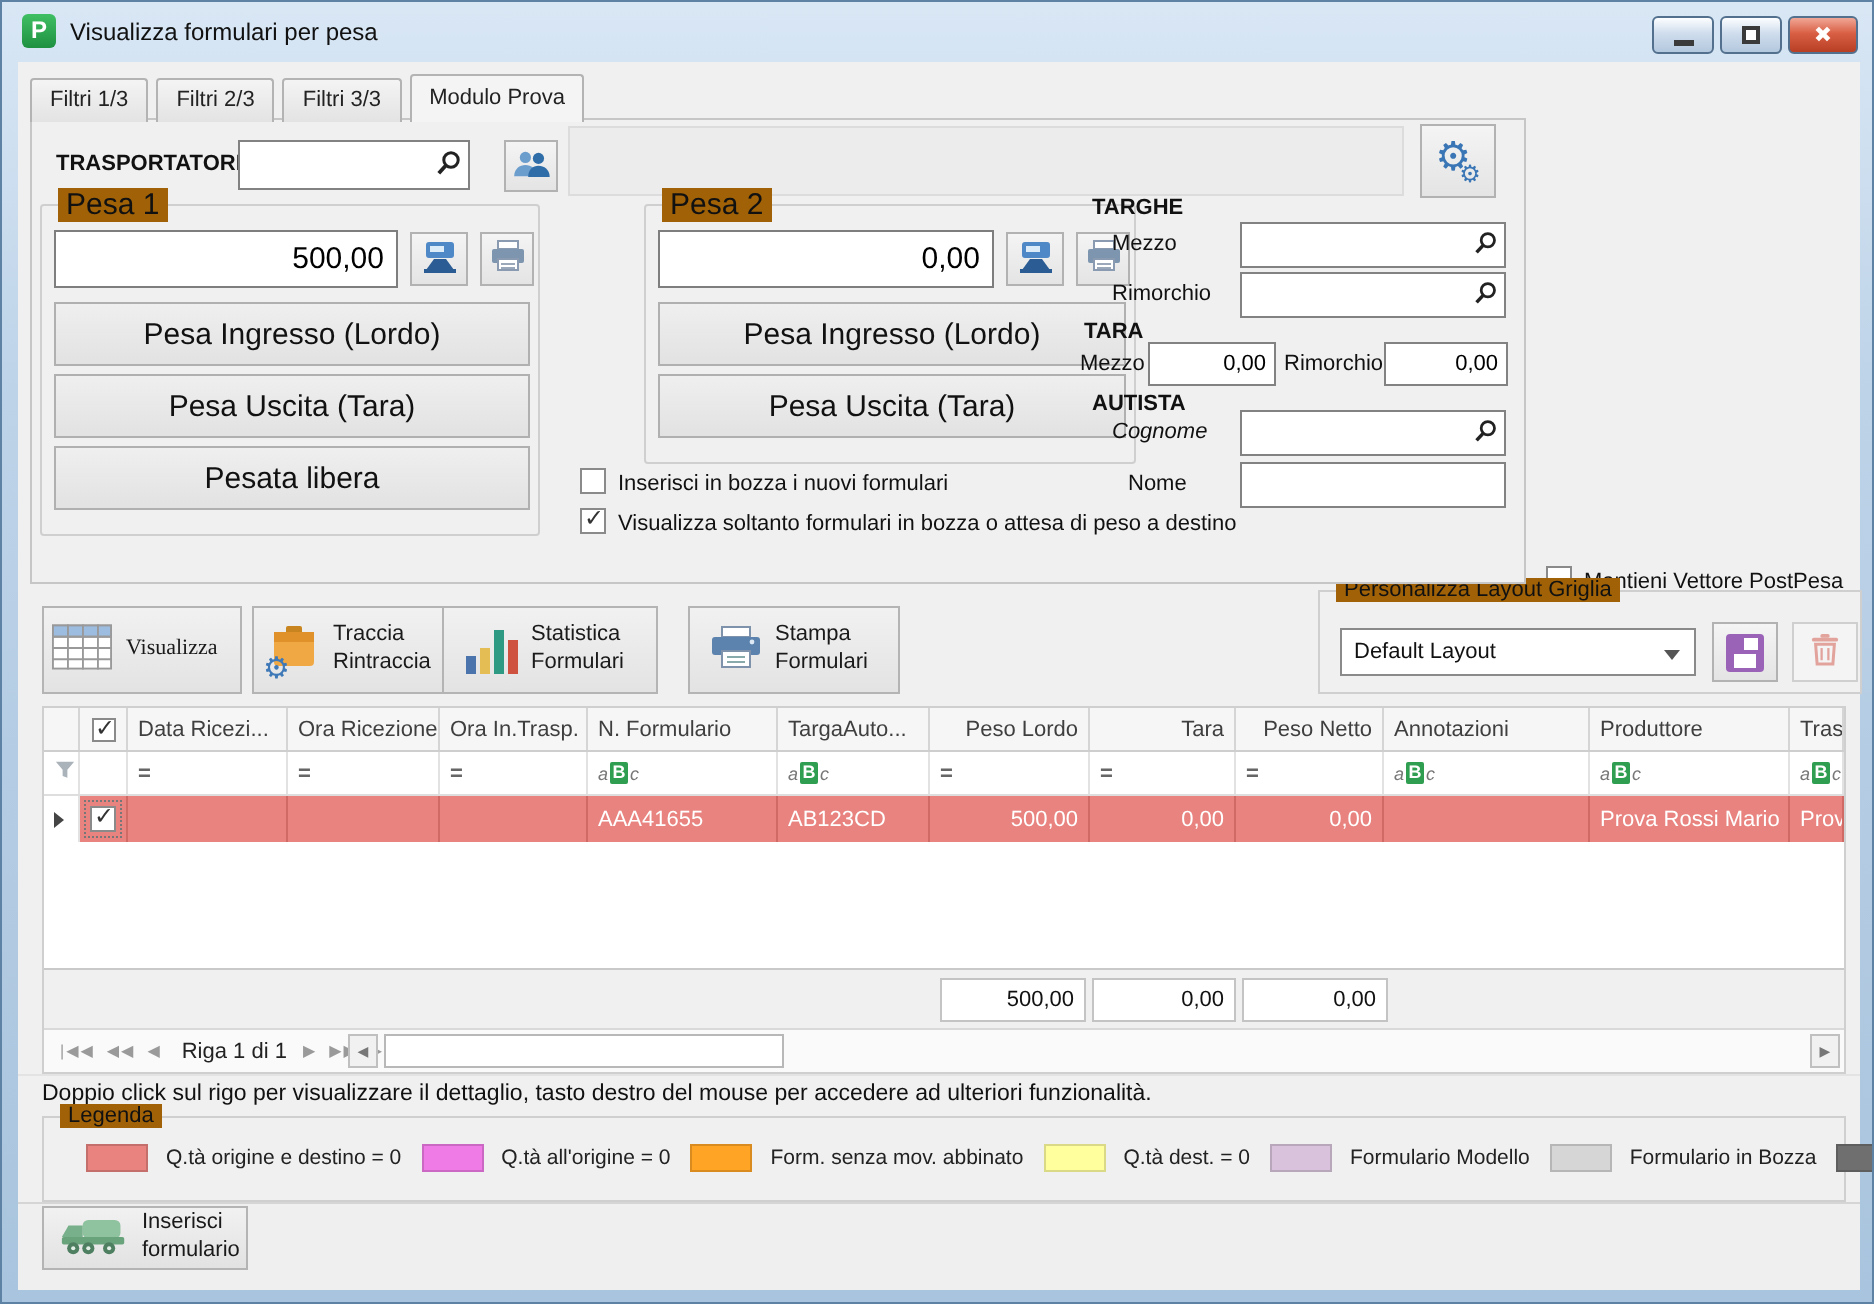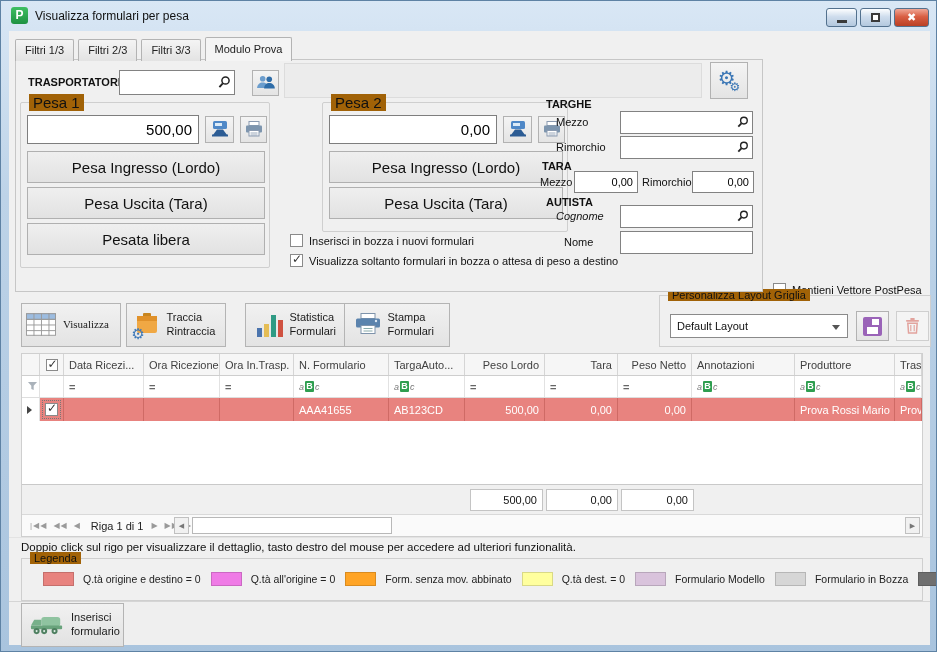--- a/index.html
+++ b/index.html
@@ -88,21 +88,21 @@
   .abc{display:flex;align-items:center;gap:1px;font-size:9px;color:#777;}
   .abc b{display:inline-block;width:9px;height:11px;background:#2f9e50;color:#fff;font-size:9px;line-height:11px;text-align:center;border-radius:1px;font-weight:bold;}
   .eq{color:#666;font-weight:bold;}
   
   .status{position:absolute;left:12px;top:510px;font-size:11.5px;color:#111;}
   .legend{position:absolute;left:12px;top:527px;width:902px;height:43px;border:1px solid #cfcfcf;}
   .legend-items{position:absolute;left:10px;top:13px;display:flex;align-items:center;gap:10px;width:885px;justify-content:space-between;padding-left:11px;}
   .litem{display:flex;align-items:center;gap:9px;white-space:nowrap;color:#222;font-size:10.5px;}
   .swatch{width:31px;height:14px;border:1px solid rgba(0,0,0,.15);}
   .footer{position:absolute;left:0;top:570px;width:921px;height:44px;border-top:1px solid #d5d5d5;background:#efefef;}
-  .fbtn{position:absolute;top:1px;height:44px;border:1px solid #b4b4b4;background:linear-gradient(180deg,#f1f1f1,#e2e2e2);
+  .fbtn{position:absolute;top:1px;height:32px;border:1px solid #b4b4b4;background:linear-gradient(180deg,#f1f1f1,#e2e2e2);
         display:flex;align-items:center;gap:7px;padding:0 8px;}
   .fbtn .tlabel{line-height:1.25;}
   .collapse{position:absolute;left:452px;top:250px;color:#666;font-size:9px;}
   .tiny-sep{position:absolute;left:0;top:506px;width:921px;height:1px;background:#e3e3e3;}
 </style>
 </head>
 <body>
 
 <div class="win">
 
@@ -287,21 +287,21 @@
       <span style="position:relative;width:26px;height:26px;">
         <svg width="26" height="26" viewBox="0 0 26 26">
             <rect x="9" y="1" width="8" height="4" rx="1" fill="#c8851f"></rect>
             <rect x="3" y="4" width="20" height="17" rx="2" fill="#f0a844"></rect>
             <rect x="3" y="4" width="20" height="5" fill="#e0912a"></rect>
           </svg>
         <span style="position:absolute;left:-2px;bottom:-5px;font-size:15px;color:#3f79b8;">⚙</span>
       </span>
       <span class="tlabel" style="width:52px">Traccia Rintraccia</span>
     </div>
-    <div class="toolbtn" style="left:236px;width:108px;">
+    <div class="toolbtn" style="left:212px;width:108px;">
       <span class="bars">
         <i style="height:9px;background:#4b74ad"></i>
           <i style="height:13px;background:#e5bd55"></i>
           <i style="height:22px;background:#2f9a84"></i>
           <i style="height:17px;background:#cf5140"></i>
       </span>
       <span class="tlabel" style="width:52px">Statistica Formulari</span>
     </div>
     <div class="toolbtn" style="left:335px;width:106px;">
       <span>

